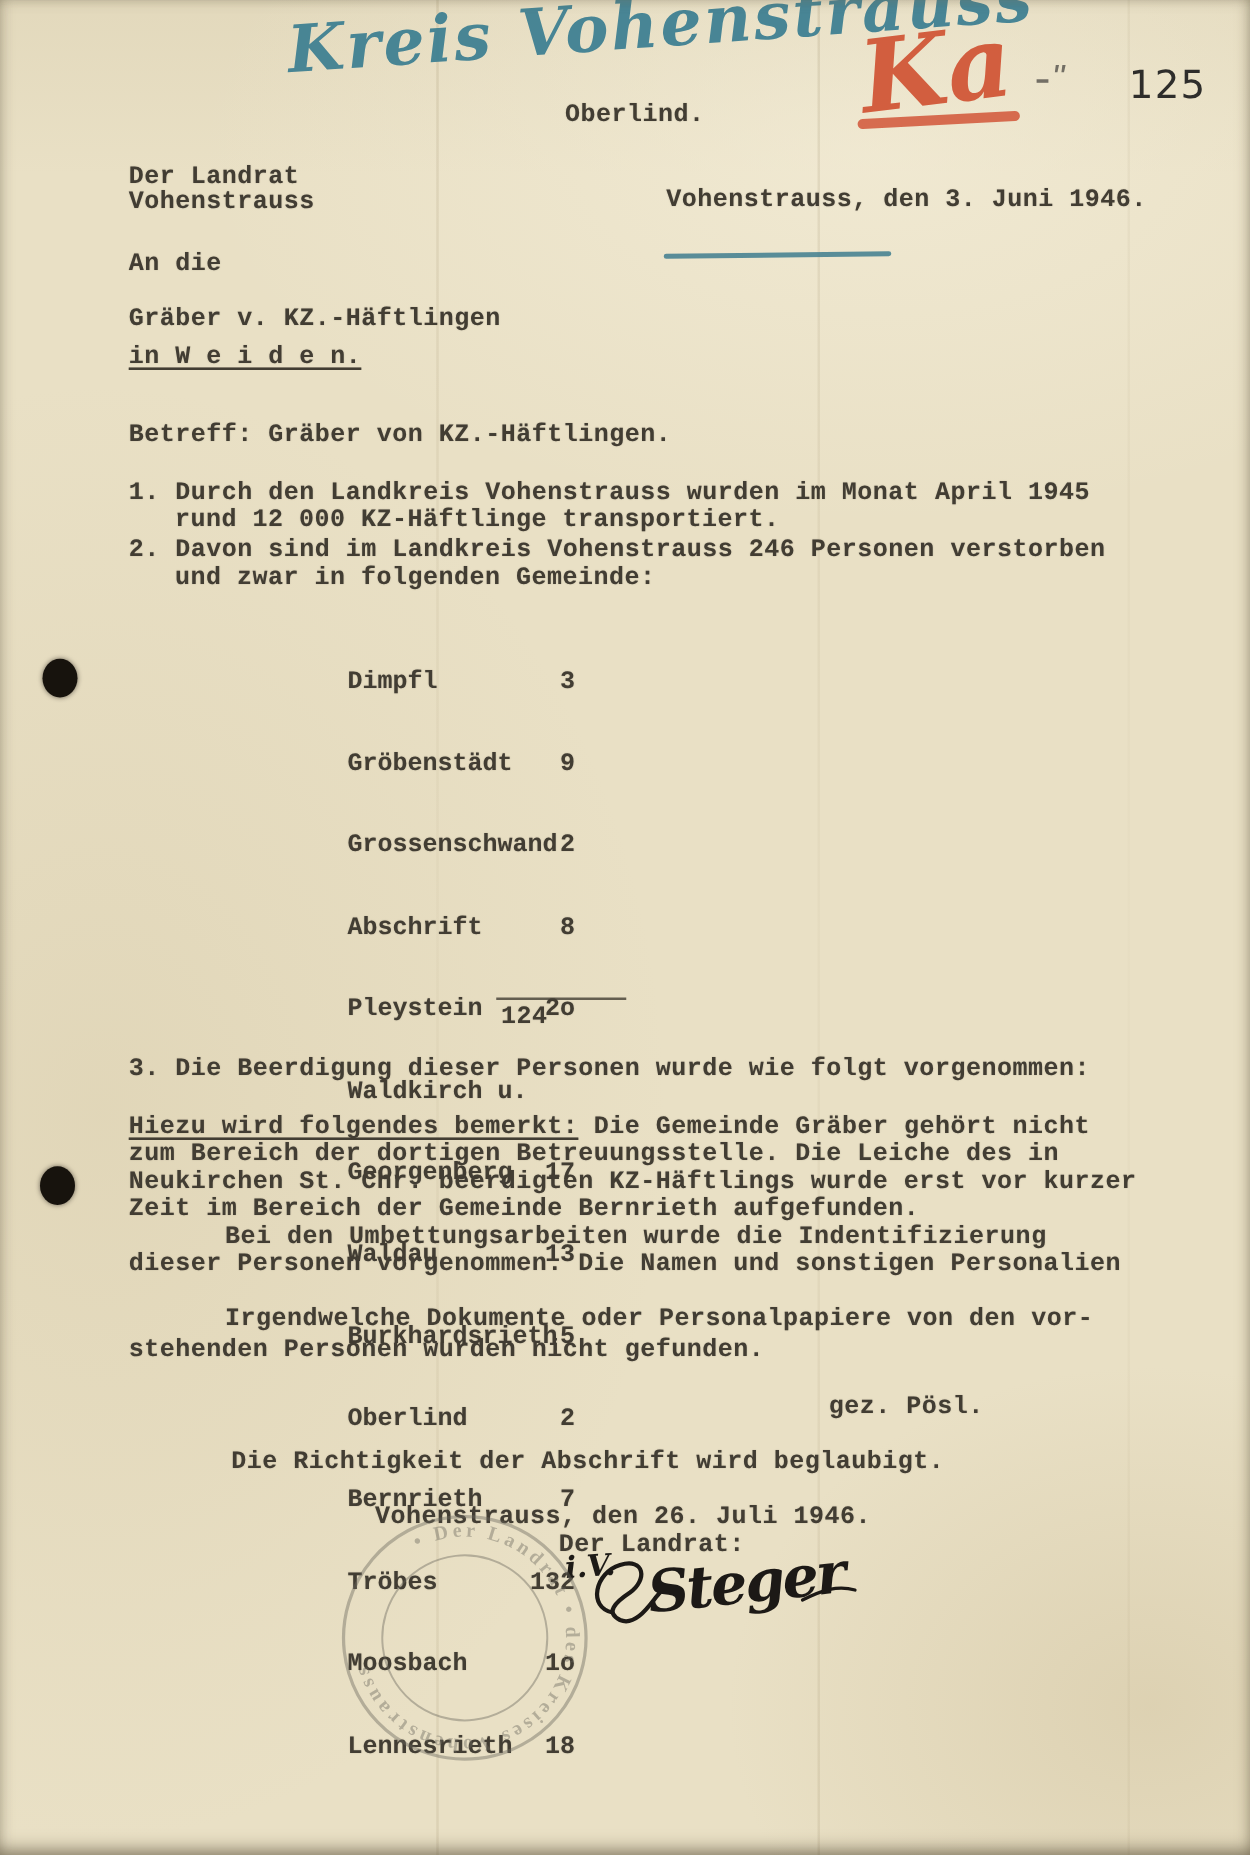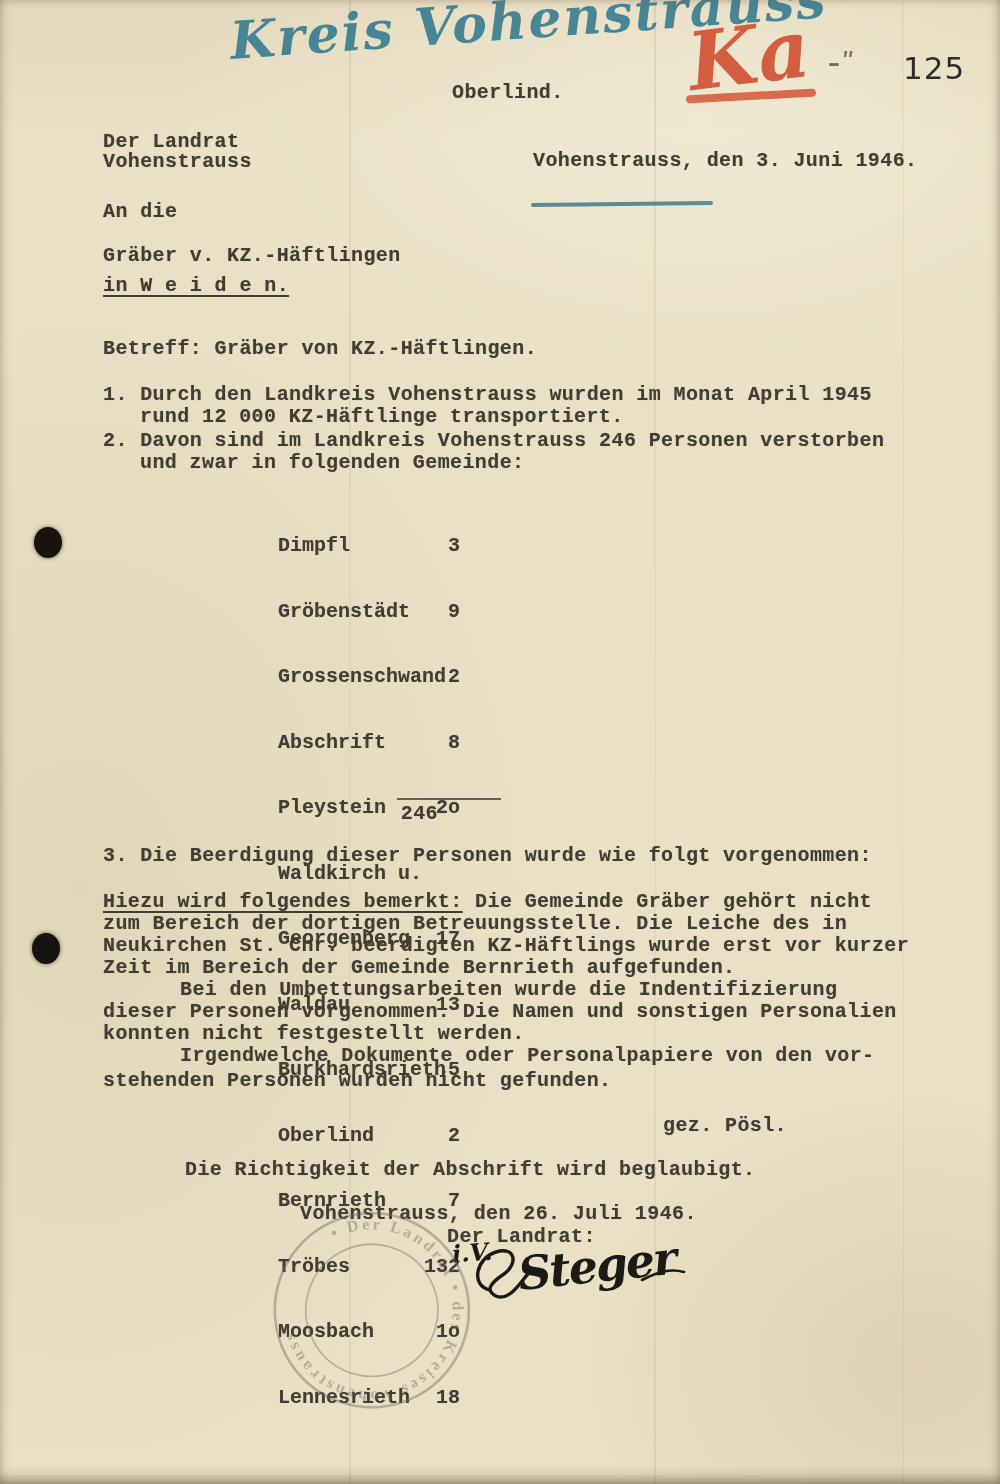--- a/index.html
+++ b/index.html
@@ -96,31 +96,30 @@
     <div class="trow"><span class="tname">Georgenberg</span><span class="tval">17</span></div>
     <div class="trow"><span class="tname">Waldau</span><span class="tval">13</span></div>
     <div class="trow"><span class="tname">Burkhardsrieth</span><span class="tval">5</span></div>
     <div class="trow"><span class="tname">Oberlind</span><span class="tval">2</span></div>
     <div class="trow"><span class="tname">Bernrieth</span><span class="tval">7</span></div>
     <div class="trow"><span class="tname">Tröbes</span><span class="tval">132</span></div>
     <div class="trow"><span class="tname">Moosbach</span><span class="tval">1o</span></div>
     <div class="trow"><span class="tname">Lennesrieth</span><span class="tval">18</span></div>
   </div>
   <div class="sum-rule"></div>
-  <div class="total-row t"><span>246</span></div>
+  <div class="total-row t"><span>124</span></div>
 
   <div class="t" style="left:103px;top:845px">3. Die Beerdigung dieser Personen wurde wie folgt vorgenommen:</div>
 
   <div class="t" style="left:103px;top:891px"><span class="underline">Hiezu wird folgendes bemerkt:</span><span> Die Gemeinde Gräber gehört nicht</span></div>
   <div class="t" style="left:103px;top:913px">zum Bereich der dortigen Betreuungsstelle. Die Leiche des in</div>
   <div class="t" style="left:103px;top:935px">Neukirchen St. Chr. beerdigten KZ-Häftlings wurde erst vor kurzer</div>
   <div class="t" style="left:103px;top:957px">Zeit im Bereich der Gemeinde Bernrieth aufgefunden.</div>
   <div class="t" style="left:180px;top:979px">Bei den Umbettungsarbeiten wurde die Indentifizierung</div>
   <div class="t" style="left:103px;top:1001px">dieser Personen vorgenommen. Die Namen und sonstigen Personalien</div>
-  <div class="t" style="left:103px;top:1023px">konnten nicht festgestellt werden.</div>
   <div class="t" style="left:180px;top:1045px">Irgendwelche Dokumente oder Personalpapiere von den vor-</div>
   <div class="t" style="left:103px;top:1070px">stehenden Personen wurden nicht gefunden.</div>
 
   <div class="t" style="left:663px;top:1115px">gez. Pösl.</div>
   <div class="t" style="left:185px;top:1159px">Die Richtigkeit der Abschrift wird beglaubigt.</div>
   <div class="t" style="left:300px;top:1203px">Vohenstrauss, den 26. Juli 1946.</div>
   <div class="t" style="left:447px;top:1226px">Der Landrat:</div>
   <div class="hw iv">i.V.</div>
 
   <svg class="sig" width="230" height="100" viewBox="0 0 230 100">

